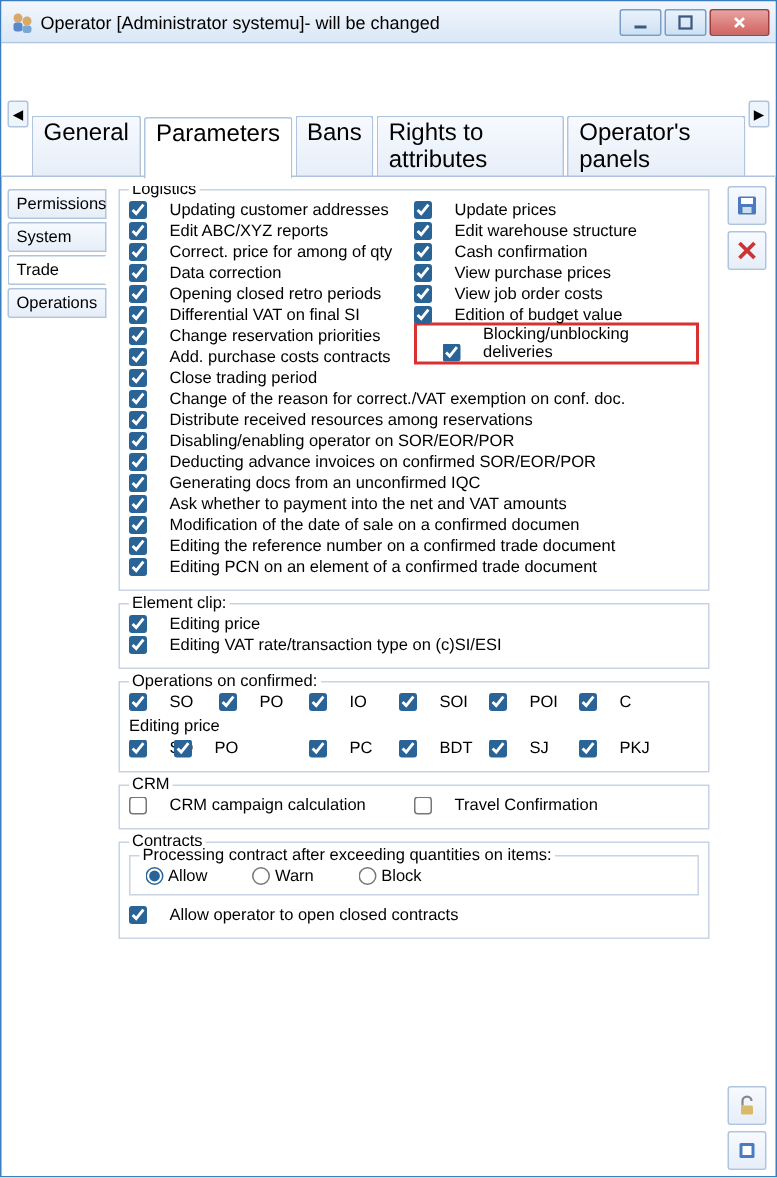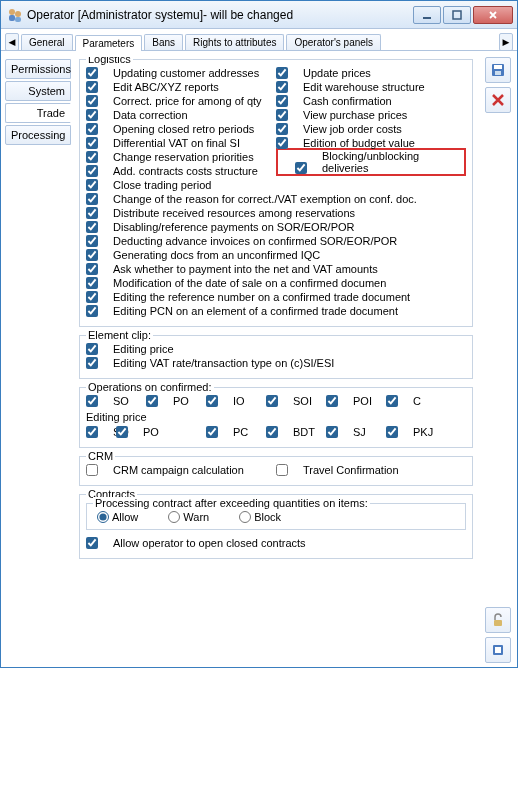--- a/index.html
+++ b/index.html
@@ -6,21 +6,21 @@
 body {
   font-family: "Segoe UI", Tahoma, sans-serif;
   font-size: 11px;
   background: #fff;
   width: 518px;
   height: 785px;
   overflow: hidden;
 }
 .window {
   width: 518px;
-  height: 668px;
+  height: 785px;
   border: 1px solid #3a7ebf;
   background: #fff;
   display: flex;
   flex-direction: column;
 }
 .titlebar {
   height: 28px;
   background: linear-gradient(#f3f7fc, #d9e7f7);
   border-bottom: 1px solid #b0c4de;
   display: flex;
@@ -63,22 +63,23 @@
   display: flex; align-items: center; justify-content: center;
   font-size: 9px;
 }
 .tabs { display: flex; gap: 2px; flex: 1; }
 .tab {
   border: 1px solid #b0c4de;
   border-bottom: none;
   padding: 2px 7px;
   background: linear-gradient(#f7faff, #e6eef8);
   border-radius: 2px 2px 0 0;
-  font-size: 10px;
+  font-size: 16px;
   cursor: pointer;
+  margin-top: 44px;
 }
 .tab.active {
   background: #fff;
   position: relative;
   top: 1px;
 }
 .content-area {
   flex: 1;
   display: flex;
   padding: 6px 4px 4px 4px;
@@ -94,21 +95,20 @@
   gap: 2px;
   padding-top: 2px;
 }
 .side-tab {
   border: 1px solid #b0c4de;
   padding: 3px 5px;
   background: linear-gradient(#f7faff, #e6eef8);
   border-radius: 2px 0 0 2px;
   font-size: 11px;
   cursor: pointer;
-  text-align: right;
 }
 .side-tab.active { background: #fff; border-right-color: #fff; }
 .main-panel {
   flex: 1;
   overflow-y: auto;
   overflow-x: hidden;
   padding-right: 2px;
 }
 .right-toolbar {
   width: 30px;
@@ -239,21 +239,21 @@
         <div class="tab">Operator's panels</div>
       </div>
     <div class="tab-nav">▶</div>
   </div>
 
   <div class="content-area">
     <div class="side-tabs" id="side-tabs">
         <div class="side-tab">Permissions</div>
         <div class="side-tab">System</div>
         <div class="side-tab active">Trade</div>
-        <div class="side-tab">Processing</div>
+        <div class="side-tab">Operations</div>
       </div>
 
     <div class="main-panel">
 
       <div class="fieldset">
         <span class="legend">Logistics</span>
         <div class="cb-cols">
           <div class="cb-col" id="log-left">
               <div class="cb-row">
                 <input type="checkbox" checked="" style="">
@@ -278,21 +278,21 @@
               <div class="cb-row">
                 <input type="checkbox" checked="" style="">
                 <span>Differential VAT on final SI</span>
               </div>
               <div class="cb-row">
                 <input type="checkbox" checked="" style="">
                 <span>Change reservation priorities</span>
               </div>
               <div class="cb-row">
                 <input type="checkbox" checked="" style="">
-                <span>Add. contracts costs structure</span>
+                <span>Add. purchase costs contracts</span>
               </div>
               <div class="cb-row">
                 <input type="checkbox" checked="" style="">
                 <span>Close trading period</span>
               </div>
             </div>
           <div class="cb-col" id="log-right">
               <div class="cb-row">
                 <input type="checkbox" checked="" style="">
                 <span>Update prices</span>
@@ -327,21 +327,21 @@
             <div class="cb-row">
               <input type="checkbox" checked="" style="">
               <span>Change of the reason for correct./VAT exemption on conf. doc.</span>
             </div>
             <div class="cb-row">
               <input type="checkbox" checked="" style="">
               <span>Distribute received resources among reservations</span>
             </div>
             <div class="cb-row">
               <input type="checkbox" checked="" style="">
-              <span>Disabling/reference payments on SOR/EOR/POR</span>
+              <span>Disabling/enabling operator on SOR/EOR/POR</span>
             </div>
             <div class="cb-row">
               <input type="checkbox" checked="" style="">
               <span>Deducting advance invoices on confirmed SOR/EOR/POR</span>
             </div>
             <div class="cb-row">
               <input type="checkbox" checked="" style="">
               <span>Generating docs from an unconfirmed IQC</span>
             </div>
             <div class="cb-row">

